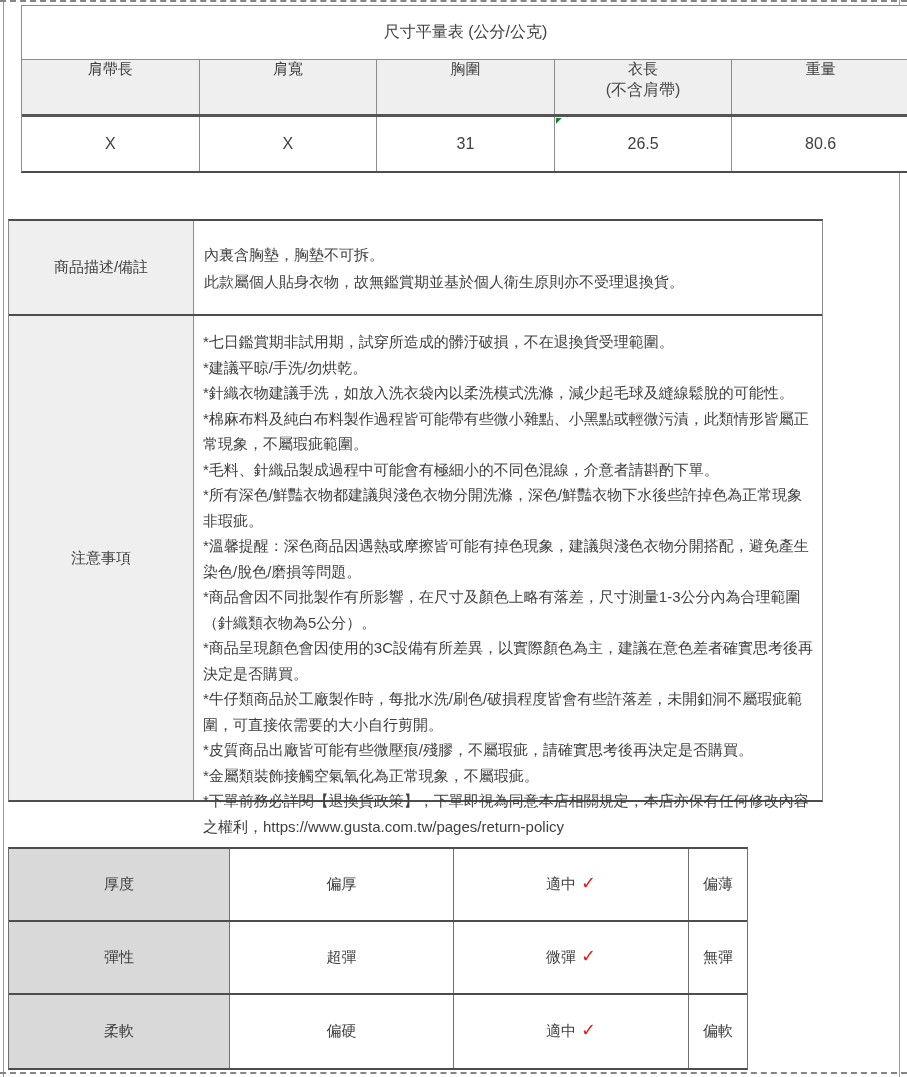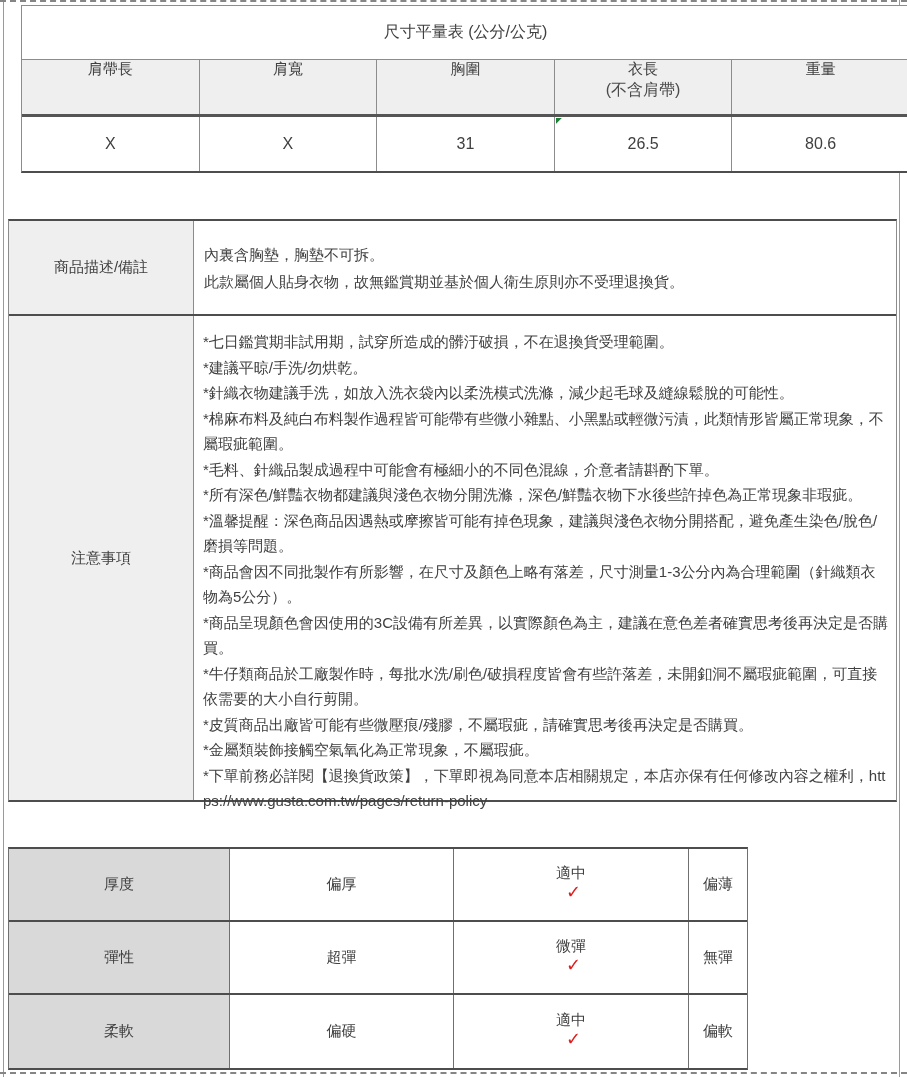--- a/index.html
+++ b/index.html
@@ -30,21 +30,21 @@
   .hsub{font-size:16px;margin-top:1px;color:#4a4a4a;}
   .value-row{display:flex;height:54px;}
   .vcell{flex:1;position:relative;display:flex;align-items:center;justify-content:center;
     border-right:1px solid #8c8c8c;font-size:16px;box-sizing:border-box;}
   .vcell:last-child{border-right:none;}
   .corner-marker{position:absolute;left:1px;top:1px;width:6px;height:6px;
     clip-path:polygon(0 0,100% 0,0 100%);}
 
   
   .desc-table{
-    position:absolute;left:8px;top:219px;width:889px;box-sizing:border-box;background:#fff;
+    position:absolute;left:8px;top:219px;width:815px;box-sizing:border-box;background:#fff;
     border:1px solid #8c8c8c;border-top:2px solid #4d4d4d;border-bottom:2px solid #4d4d4d;
   }
   .desc-table .row{display:flex;box-sizing:border-box;}
   .desc-row{height:95px;border-bottom:2px solid #4d4d4d;}
   .notes-row{height:484px;}
   .label-cell{width:185px;min-width:185px;background:#efefef;border-right:1px solid #8c8c8c;
     display:flex;align-items:center;justify-content:center;font-size:15px;box-sizing:border-box;}
   .content-cell{flex:1;box-sizing:border-box;min-width:0;}
   .desc-content{display:flex;flex-direction:column;justify-content:center;
     padding:4px 10px;font-size:15px;line-height:27px;}
@@ -56,21 +56,21 @@
     position:absolute;left:8px;top:847px;width:740px;box-sizing:border-box;background:#fff;
     border:1px solid #707070;border-top:2px solid #4d4d4d;border-bottom:2px solid #4d4d4d;
   }
   .frow{display:flex;height:73px;border-bottom:2px solid #4d4d4d;box-sizing:border-box;}
   .frow:last-child{border-bottom:none;}
   .fcell{display:flex;align-items:center;justify-content:center;font-size:15px;
     border-right:1px solid #707070;box-sizing:border-box;}
   .fcell:last-child{border-right:none;flex:1;}
   .fcell:nth-child(1){width:221px;min-width:221px;}
   .fcell:nth-child(2){width:224px;min-width:224px;}
-  .fcell:nth-child(3){width:235px;min-width:235px;flex-direction:column;}
+  .fcell:nth-child(3){width:235px;min-width:235px;}
   .flabel{background:#d9d9d9;}
   .check{margin-left:5px;font-size:18px;font-weight:bold;position:relative;top:-2px;}
 </style>
 </head>
 <body>
 
 <div class="page">
 
   <div class="vline-left"></div>
   <div class="vline-right"></div>

